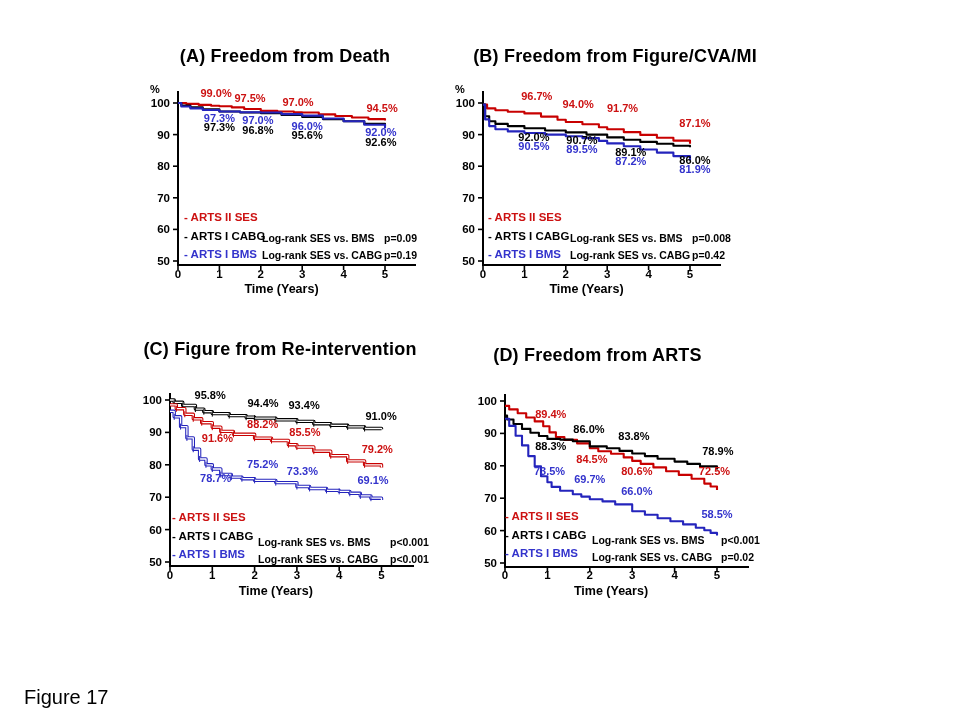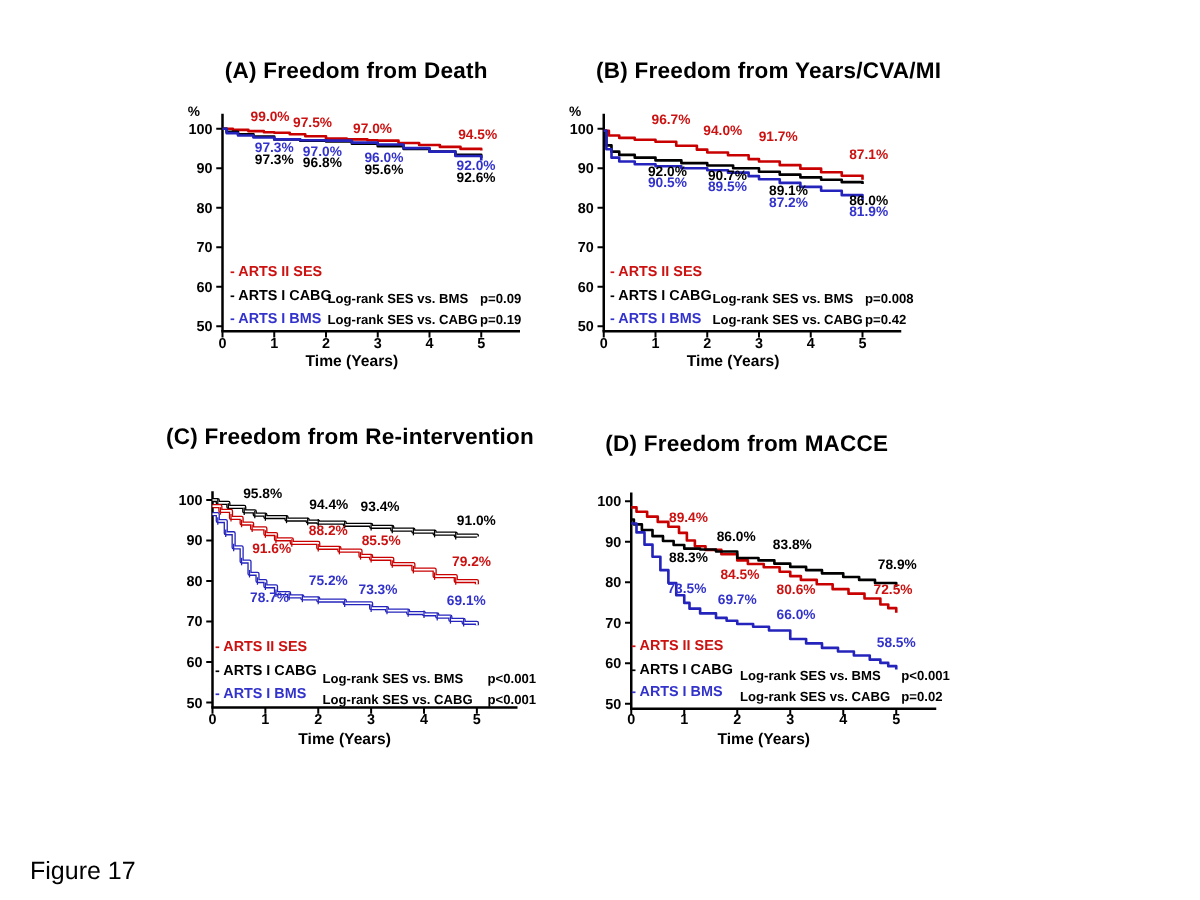--- a/index.html
+++ b/index.html
@@ -89,21 +89,21 @@
         <g>
           <text x="122" y="164" fill="#000" text-anchor="start" font-family="&quot;Liberation Sans&quot;, sans-serif" font-size="10.5" font-weight="bold">Log-rank SES vs. BMS</text>
           <text x="244" y="164" fill="#000" text-anchor="start" font-family="&quot;Liberation Sans&quot;, sans-serif" font-size="10.5" font-weight="bold">p=0.09</text>
           <text x="122" y="181" fill="#000" text-anchor="start" font-family="&quot;Liberation Sans&quot;, sans-serif" font-size="10.5" font-weight="bold">Log-rank SES vs. CABG</text>
           <text x="244" y="181" fill="#000" text-anchor="start" font-family="&quot;Liberation Sans&quot;, sans-serif" font-size="10.5" font-weight="bold">p=0.19</text>
         </g>
       </svg>
   </section>
 
   <section class="panel panel-b">
-    <h2 class="panel-title">(B) Freedom from Years/CVA/MI</h2>
+    <h2 class="panel-title">(B) Freedom from Figure/CVA/MI</h2>
     <svg class="chart" width="330" height="237" viewBox="0 0 330 237">
         <g>
           <line x1="38" y1="13" x2="38" y2="187" stroke="#000" stroke-width="2"></line>
           <line x1="37" y1="187" x2="276" y2="187" stroke="#000" stroke-width="2"></line>
           <line x1="33" y1="183" x2="38" y2="183" stroke="#000" stroke-width="1.6"></line>
           <text x="30" y="187" fill="#000" text-anchor="end" font-family="&quot;Liberation Sans&quot;, sans-serif" font-size="11.5" font-weight="bold">50</text>
           <line x1="33" y1="151.4" x2="38" y2="151.4" stroke="#000" stroke-width="1.6"></line>
           <text x="30" y="155.4" fill="#000" text-anchor="end" font-family="&quot;Liberation Sans&quot;, sans-serif" font-size="11.5" font-weight="bold">60</text>
           <line x1="33" y1="119.8" x2="38" y2="119.8" stroke="#000" stroke-width="1.6"></line>
           <text x="30" y="123.8" fill="#000" text-anchor="end" font-family="&quot;Liberation Sans&quot;, sans-serif" font-size="11.5" font-weight="bold">70</text>
@@ -161,21 +161,21 @@
         <g>
           <text x="125" y="164" fill="#000" text-anchor="start" font-family="&quot;Liberation Sans&quot;, sans-serif" font-size="10.5" font-weight="bold">Log-rank SES vs. BMS</text>
           <text x="247" y="164" fill="#000" text-anchor="start" font-family="&quot;Liberation Sans&quot;, sans-serif" font-size="10.5" font-weight="bold">p=0.008</text>
           <text x="125" y="181" fill="#000" text-anchor="start" font-family="&quot;Liberation Sans&quot;, sans-serif" font-size="10.5" font-weight="bold">Log-rank SES vs. CABG</text>
           <text x="247" y="181" fill="#000" text-anchor="start" font-family="&quot;Liberation Sans&quot;, sans-serif" font-size="10.5" font-weight="bold">p=0.42</text>
         </g>
       </svg>
   </section>
 
   <section class="panel panel-c">
-    <h2 class="panel-title">(C) Freedom from Re-intervention</h2>
+    <h2 class="panel-title">(C) Figure from Re-intervention</h2>
     <svg class="chart" width="345" height="230" viewBox="0 0 345 230">
         <g>
           <line x1="40" y1="5" x2="40" y2="178" stroke="#000" stroke-width="2"></line>
           <line x1="39" y1="178" x2="284" y2="178" stroke="#000" stroke-width="2"></line>
           <line x1="35" y1="174" x2="40" y2="174" stroke="#000" stroke-width="1.6"></line>
           <text x="32" y="178" fill="#000" text-anchor="end" font-family="&quot;Liberation Sans&quot;, sans-serif" font-size="11.5" font-weight="bold">50</text>
           <line x1="35" y1="141.6" x2="40" y2="141.6" stroke="#000" stroke-width="1.6"></line>
           <text x="32" y="145.6" fill="#000" text-anchor="end" font-family="&quot;Liberation Sans&quot;, sans-serif" font-size="11.5" font-weight="bold">60</text>
           <line x1="35" y1="109.2" x2="40" y2="109.2" stroke="#000" stroke-width="1.6"></line>
           <text x="32" y="113.2" fill="#000" text-anchor="end" font-family="&quot;Liberation Sans&quot;, sans-serif" font-size="11.5" font-weight="bold">70</text>
@@ -283,21 +283,21 @@
         <g>
           <text x="128" y="158" fill="#000" text-anchor="start" font-family="&quot;Liberation Sans&quot;, sans-serif" font-size="10.5" font-weight="bold">Log-rank SES vs. BMS</text>
           <text x="260" y="158" fill="#000" text-anchor="start" font-family="&quot;Liberation Sans&quot;, sans-serif" font-size="10.5" font-weight="bold">p&lt;0.001</text>
           <text x="128" y="175" fill="#000" text-anchor="start" font-family="&quot;Liberation Sans&quot;, sans-serif" font-size="10.5" font-weight="bold">Log-rank SES vs. CABG</text>
           <text x="260" y="175" fill="#000" text-anchor="start" font-family="&quot;Liberation Sans&quot;, sans-serif" font-size="10.5" font-weight="bold">p&lt;0.001</text>
         </g>
       </svg>
   </section>
 
   <section class="panel panel-d">
-    <h2 class="panel-title">(D) Freedom from MACCE</h2>
+    <h2 class="panel-title">(D) Freedom from ARTS</h2>
     <svg class="chart" width="345" height="230" viewBox="0 0 345 230">
         <g>
           <line x1="40" y1="6" x2="40" y2="179" stroke="#000" stroke-width="2"></line>
           <line x1="39" y1="179" x2="284" y2="179" stroke="#000" stroke-width="2"></line>
           <line x1="35" y1="175" x2="40" y2="175" stroke="#000" stroke-width="1.6"></line>
           <text x="32" y="179" fill="#000" text-anchor="end" font-family="&quot;Liberation Sans&quot;, sans-serif" font-size="11.5" font-weight="bold">50</text>
           <line x1="35" y1="142.6" x2="40" y2="142.6" stroke="#000" stroke-width="1.6"></line>
           <text x="32" y="146.6" fill="#000" text-anchor="end" font-family="&quot;Liberation Sans&quot;, sans-serif" font-size="11.5" font-weight="bold">60</text>
           <line x1="35" y1="110.2" x2="40" y2="110.2" stroke="#000" stroke-width="1.6"></line>
           <text x="32" y="114.2" fill="#000" text-anchor="end" font-family="&quot;Liberation Sans&quot;, sans-serif" font-size="11.5" font-weight="bold">70</text>

